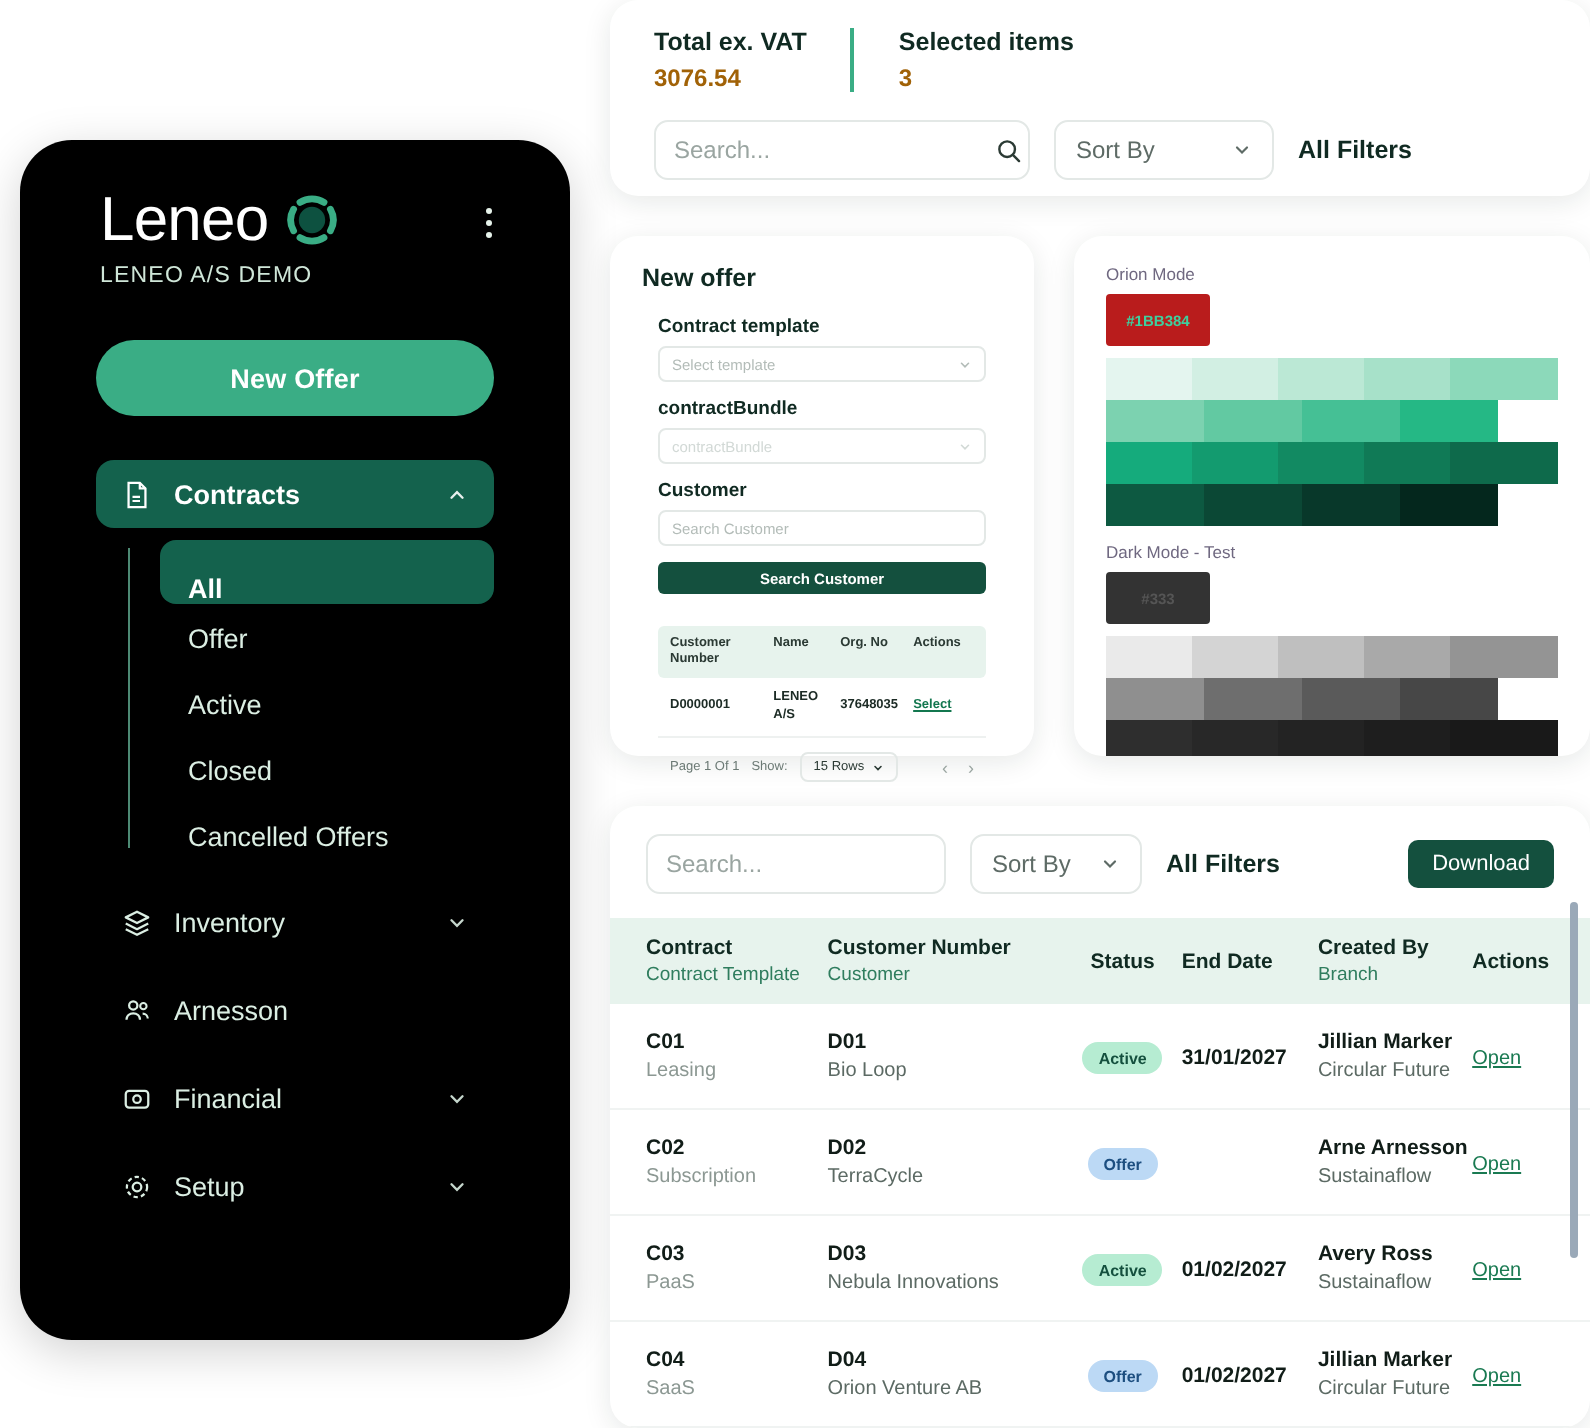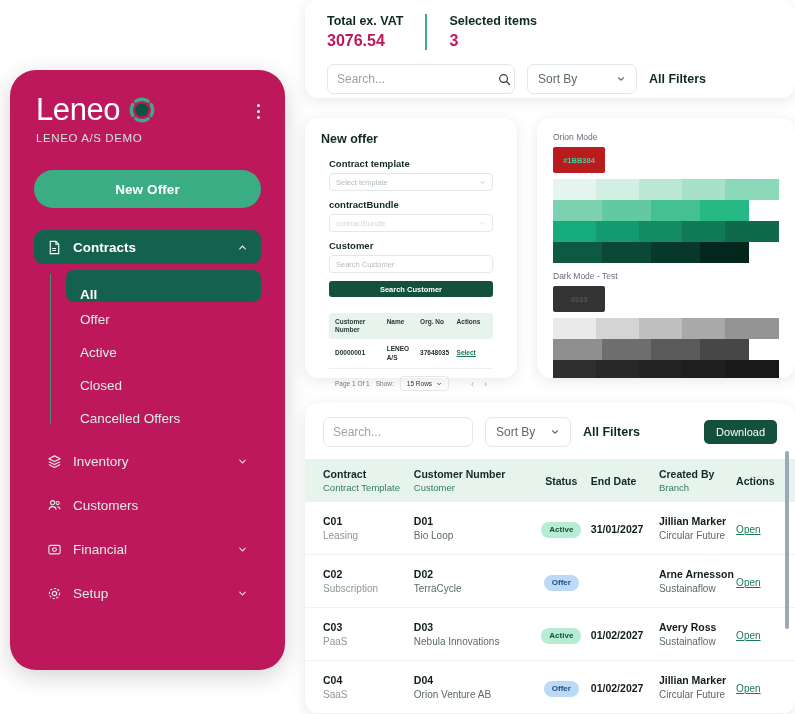--- a/index.html
+++ b/index.html
@@ -8,23 +8,23 @@
     background: #ffffff;
     font-family: "Liberation Sans", sans-serif;
     overflow: hidden;
   }
   .stage { position: relative; width: 795px; height: 714px; }
 
   
   .sidebar {
     position: absolute; left: 10px; top: 70px;
     width: 275px; height: 600px;
-    background: #be185d;
+    background: #000000;
     border-radius: 26px;
-    padding: 24px 18px;
+    padding: 24px 32px;
     box-shadow: 0 6px 24px rgba(0,0,0,.18);
   }
   .brand-row { display: flex; align-items: flex-start; justify-content: space-between; }
   .brand { padding-left: 8px; }
   .brand-top { display: flex; align-items: center; gap: 9px; }
   .brand-name {
     color: #ffffff; font-size: 31px; letter-spacing: -0.4px;
     font-weight: 400; line-height: 1;
   }
   .brand-mark { width: 26px; height: 26px; display: block; }
@@ -75,21 +75,21 @@
     position: absolute; background: #ffffff;
     border-radius: 14px; box-shadow: 0 3px 14px rgba(16,40,34,.10);
   }
 
   
   .summary { left: 305px; top: 0; width: 490px; height: 98px; padding: 14px 22px; }
   .sum-stats { display: flex; align-items: flex-start; gap: 0; }
   .sum-block { padding-right: 22px; }
   .sum-block.sep { border-left: 2px solid #3aad85; padding-left: 22px; }
   .sum-label { font-size: 12.5px; font-weight: 700; color: #102a22; }
-  .sum-value { font-size: 16px; font-weight: 700; color: #be185d; margin-top: 4px; }
+  .sum-value { font-size: 12px; font-weight: 700; color: #a16207; margin-top: 4px; }
 
   .toolbar { display: flex; align-items: center; gap: 12px; margin-top: 14px; }
   .searchbox {
     display: flex; align-items: center; gap: 6px;
     width: 188px; height: 30px; border: 1px solid #e3e8e6;
     border-radius: 7px; padding: 0 9px; background: #fff;
   }
   .searchbox input {
     flex: 1; border: none; outline: none; font-size: 12px;
     color: #333; font-family: "Liberation Sans", sans-serif; background: transparent;
@@ -268,21 +268,21 @@
           </svg>
         </div>
 
         <div class="nav-item" style="margin-top:10px">
           <svg class="nav-ico" viewBox="0 0 16 16">
             <circle cx="6" cy="5" r="2.2" fill="none" stroke="#dbeee3" stroke-width="1.2"></circle>
             <circle cx="11.4" cy="5.4" r="1.7" fill="none" stroke="#dbeee3" stroke-width="1.1"></circle>
             <path d="M2.4 12.6c0-2 1.6-3.4 3.6-3.4s3.6 1.4 3.6 3.4" fill="none" stroke="#dbeee3" stroke-width="1.2"></path>
             <path d="M11 9.4c1.6 0 2.7 1.1 2.7 2.6" fill="none" stroke="#dbeee3" stroke-width="1.1"></path>
           </svg>
-          <span class="label">Customers</span>
+          <span class="label">Arnesson</span>
         </div>
 
         <div class="nav-item" style="margin-top:10px">
           <svg class="nav-ico" viewBox="0 0 16 16">
             <rect x="2" y="3.6" width="12" height="9" rx="1.8" fill="none" stroke="#dbeee3" stroke-width="1.2"></rect>
             <circle cx="8" cy="8.1" r="2" fill="none" stroke="#dbeee3" stroke-width="1.2"></circle>
           </svg>
           <span class="label">Financial</span>
           <svg class="chev" viewBox="0 0 12 12">
             <path d="M3 4.5 6 7.5 9 4.5" fill="none" stroke="#dbeee3" stroke-width="1.3" stroke-linecap="round"></path>

